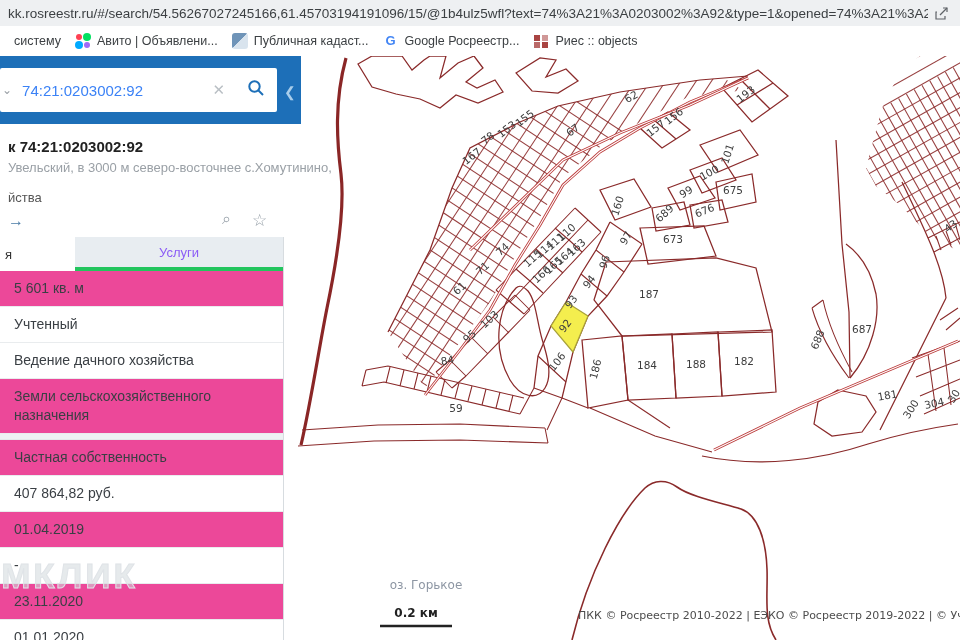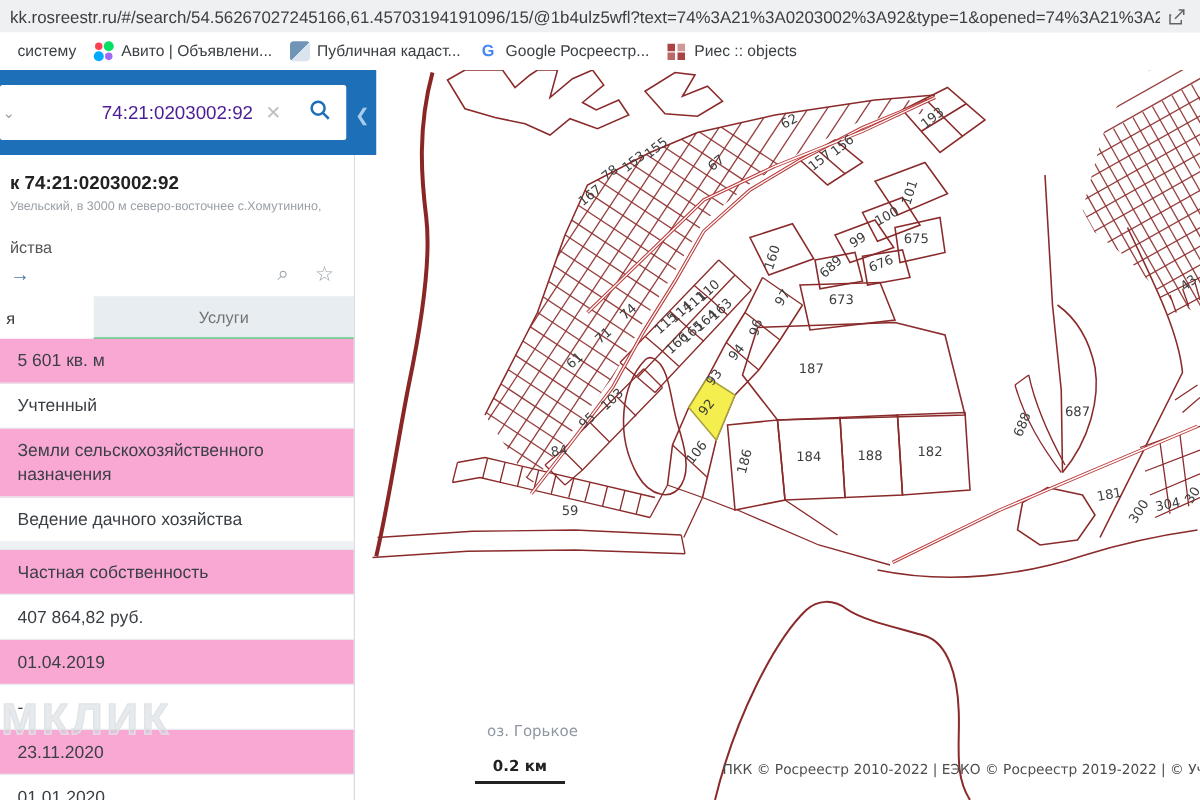--- a/index.html
+++ b/index.html
@@ -37,37 +37,37 @@
   #lake-label{font:12px "DejaVu Sans",sans-serif;fill:#8d96a3;}
   #scale-label{font:bold 12px "DejaVu Sans",sans-serif;fill:#222;}
   #attribution{font:11px "DejaVu Sans",sans-serif;fill:#4d4d4d;}
   
   #panel{position:absolute;left:0;top:56px;width:283px;height:584px;background:#fff;
     border-right:1px solid #d7dce0;z-index:5;}
   #searchbox{position:absolute;left:0;top:0;width:301px;height:68px;background:#1d6fb8;}
   #search-field{position:absolute;left:0;top:12px;width:277px;height:44px;background:#fff;
     border-radius:2px;display:flex;align-items:center;}
   #search-caret{color:#9aa0a6;font-size:12px;margin-left:2px;}
-  #search-value{flex:1;font-size:15px;color:#4c1d95;padding-left:10px;text-align:right;}
+  #search-value{flex:1;font-size:15px;color:#3b82f6;padding-left:10px;}
   #clear-btn{color:#b9bfc4;font-size:15px;padding:0 10px;}
   #search-btn{padding:0 12px;}
   #collapse-btn{position:absolute;left:284px;top:28px;color:#a8cdeb;font-size:14px;}
-  #card{position:absolute;left:0;top:68px;width:283px;height:113px;background:#fff;}
+  #card{position:absolute;left:0;top:68px;width:283px;height:113px;background:#fff;padding-left:46px;}
   #card-title{position:absolute;left:8px;top:14px;font-size:15px;font-weight:bold;color:#222;}
-  #card-subtitle{position:absolute;left:8px;top:36px;font-size:10px;color:#9aa0a6;width:270px;white-space:nowrap;}
+  #card-subtitle{position:absolute;left:8px;top:36px;font-size:13px;color:#9aa0a6;width:270px;white-space:nowrap;}
   #card-snippet{position:absolute;left:8px;top:66px;font-size:13px;color:#555;}
   #card-arrow{position:absolute;left:8px;top:88px;font-size:16px;color:#4a7ba6;}
   #preview-btn{position:absolute;left:222px;top:86px;font-size:16px;color:#9aa3ab;}
   #fav-btn{position:absolute;left:252px;top:86px;font-size:17px;color:#9aa3ab;}
   #tabs{position:absolute;left:0;top:181px;width:283px;height:34px;display:flex;}
   #tab-info{width:70px;background:#fff;font-size:13px;color:#333;display:flex;align-items:center;padding-left:5px;}
-  #tab-services{flex:1;background:#e8edf1;font-size:13px;color:#737373;display:flex;align-items:center;justify-content:center;border-bottom:1px solid #22c55e;}
+  #tab-services{flex:1;background:#e8edf1;font-size:13px;color:#8b5cf6;display:flex;align-items:center;justify-content:center;border-bottom:4px solid #22c55e;}
   #rows{position:absolute;left:0;top:215px;width:283px;}
   .row{padding:8px 14px;font-size:14px;color:#3a3f44;border-bottom:1px solid #e9ecee;line-height:19px;}
-  .row.alt{background:#f9a8d4;}
+  .row.alt{background:#ec4899;}
   .gap{height:5px;background:#eef1f3;border-bottom:1px solid #e5e8ea;}
   #watermark{position:absolute;left:-57px;top:500px;font-size:35px;font-weight:bold;letter-spacing:3px;
     color:rgba(210,216,221,0.55);-webkit-text-stroke:1px #dfe3e7;pointer-events:none;white-space:nowrap;}
 </style>
 </head>
 <body>
 
 <div id="urlbar">
   <span id="url-text">kk.rosreestr.ru/#/search/54.56267027245166,61.45703194191096/15/@1b4ulz5wfl?text=74%3A21%3A0203002%3A92&amp;type=1&amp;opened=74%3A21%3A20...</span>
   <span id="share-btn">
@@ -369,22 +369,22 @@
   </div>
 
   <div id="tabs">
     <div id="tab-info">я</div>
     <div id="tab-services">Услуги</div>
   </div>
 
   <div id="rows">
     <div class="row alt">5 601 кв. м</div>
     <div class="row">Учтенный</div>
+    <div class="row">Ведение дачного хозяйства</div>
     <div class="row alt">Земли сельскохозяйственного назначения</div>
-    <div class="row">Ведение дачного хозяйства</div>
     <div class="gap"></div>
     <div class="row alt">Частная собственность</div>
     <div class="row">407 864,82 руб.</div>
     <div class="row alt">01.04.2019</div>
     <div class="row">-</div>
     <div class="row alt">23.11.2020</div>
     <div class="row">01.01.2020</div>
   </div>
   <div id="watermark">ДОМКЛИК</div>
 </div>

